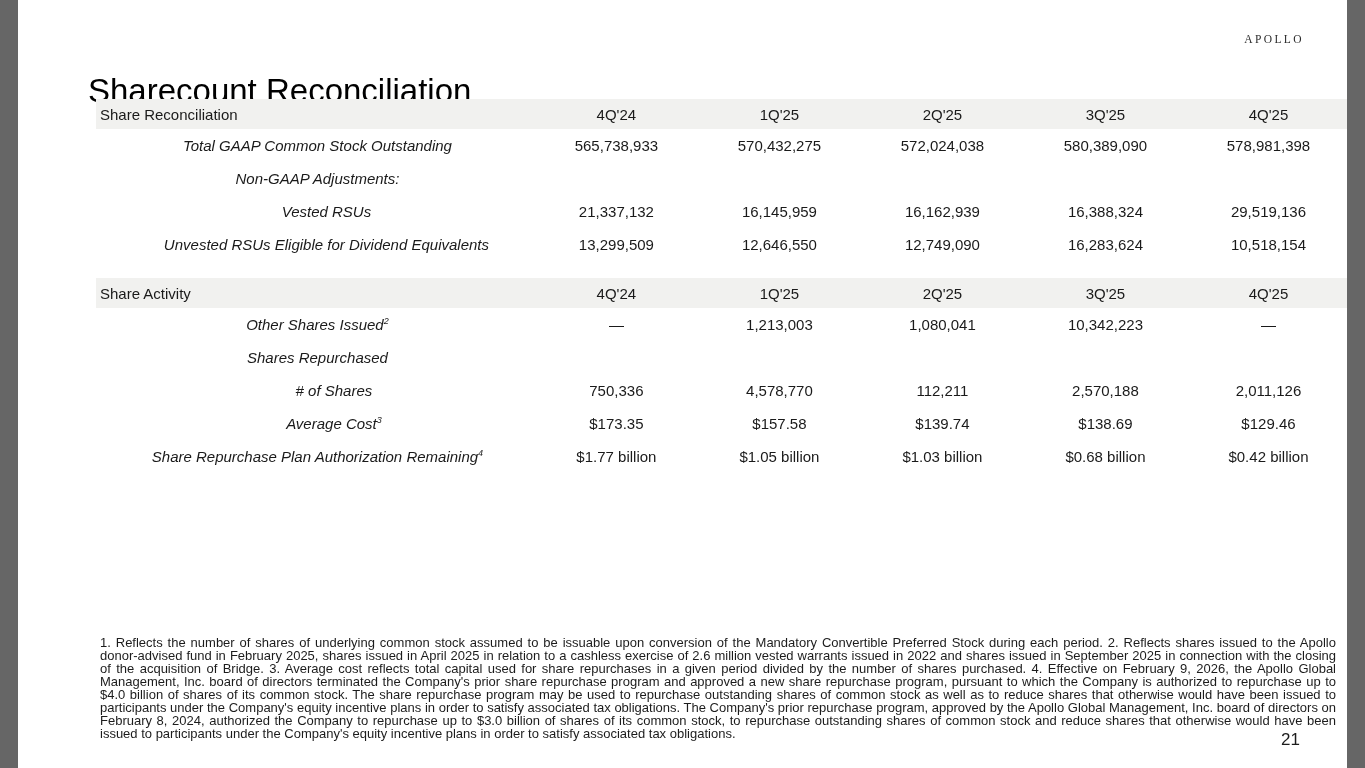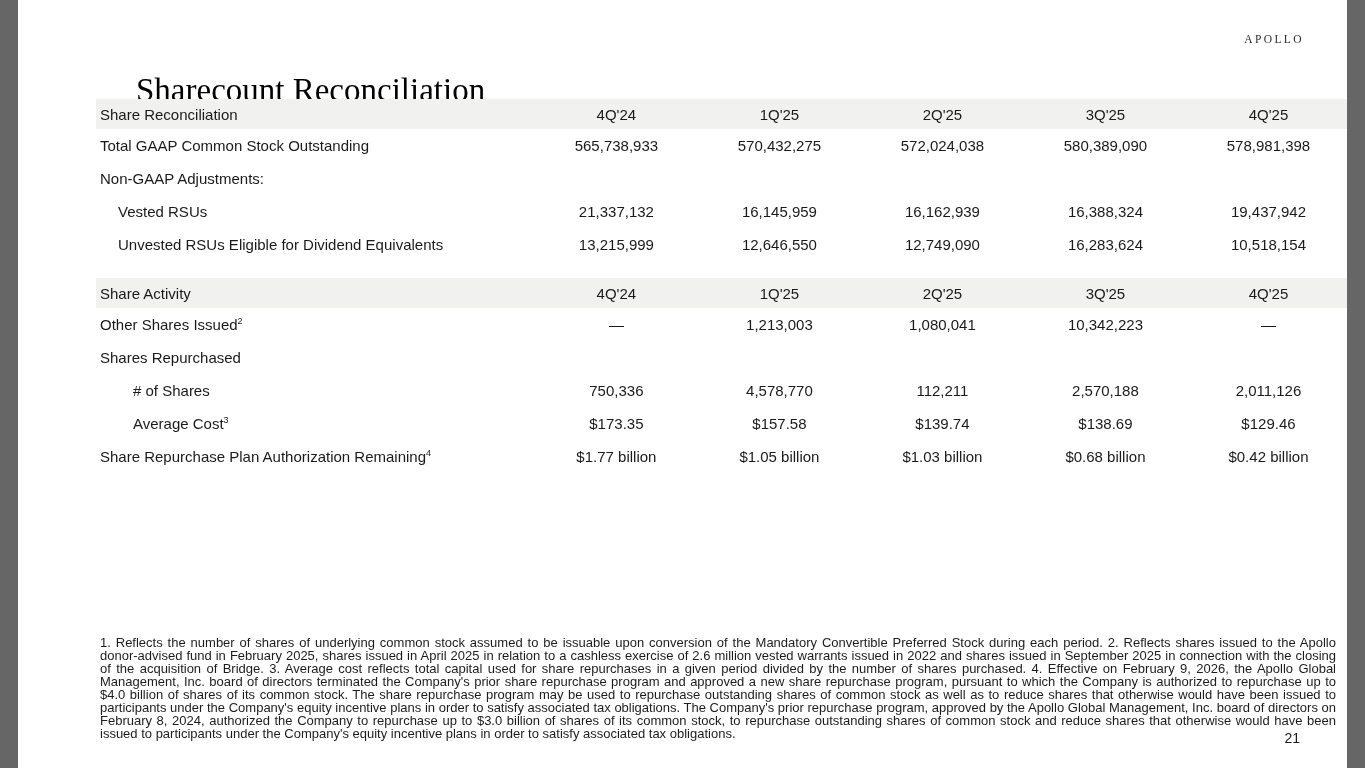--- a/index.html
+++ b/index.html
@@ -19,25 +19,24 @@
     margin:0 auto;
   }
   .brand{
     position:absolute;top:33px;right:43px;
     font-family:"Liberation Serif", serif;
     font-size:11.5px;letter-spacing:2.4px;
     color:#2b2b2b;
   }
   .page-title{
     position:absolute;top:52px;left:70px;
-    font-family:Liberation Serif, serif;
+    font-family:Liberation Sans, sans-serif;
     font-size:33px;line-height:1;
     color:#000;
     font-weight:400;
-    margin-left:48px;
   }
   .tables{
     position:absolute;top:99px;left:68px;width:1254px;
   }
   table{
     width:100%;
     border-collapse:collapse;
     table-layout:fixed;
     font-size:15px;
     color:var(--text);
@@ -55,39 +54,39 @@
     vertical-align:middle;
   }
   thead th.label-col{text-align:left;padding-left:4px;}
   tbody td{
     height:33px;
     text-align:center;
     vertical-align:middle;
     padding:0;
     background:#fff;
   }
-  tbody td.label-col{text-align:left;padding-left:4px;}
+  tbody td.label-col{text-align:center;padding-left:4px;font-style:italic;}
   tbody td.indent-1{padding-left:22px;}
   tbody td.indent-2{padding-left:37px;}
   tr.total-row td{
     background:var(--band-total);
     border-top:2px solid var(--total-border);
     font-weight:700;
     height:30px;
   }
   sup{font-size:9px;line-height:0;}
   .footnotes{
     position:absolute;top:636px;left:82px;width:1236px;
     font-size:13px;line-height:13px;
     text-align:justify;
     color:#1c1c1c;
   }
   .page-number{
     position:absolute;top:730px;right:47px;
-    font-size:14px;color:#1c1c1c;
+    font-size:17px;color:#1c1c1c;
   }
 </style>
 </head>
 <body>
 
 <div class="slide">
 
   <div class="brand">APOLLO</div>
 
   <h1 class="page-title">Sharecount Reconciliation</h1>
@@ -129,25 +128,25 @@
             <td></td>
             <td></td>
             <td></td>
           </tr>
           <tr class="data-row">
             <td class="label-col indent-1">Vested RSUs</td>
             <td>21,337,132</td>
             <td>16,145,959</td>
             <td>16,162,939</td>
             <td>16,388,324</td>
-            <td>19,437,942</td>
+            <td>29,519,136</td>
           </tr>
           <tr class="data-row">
             <td class="label-col indent-1">Unvested RSUs Eligible for Dividend Equivalents</td>
-            <td>13,215,999</td>
+            <td>13,299,509</td>
             <td>12,646,550</td>
             <td>12,749,090</td>
             <td>16,283,624</td>
             <td>10,518,154</td>
           </tr>
         </tbody>
     </table>
 
     <table class="second">
       <colgroup>

